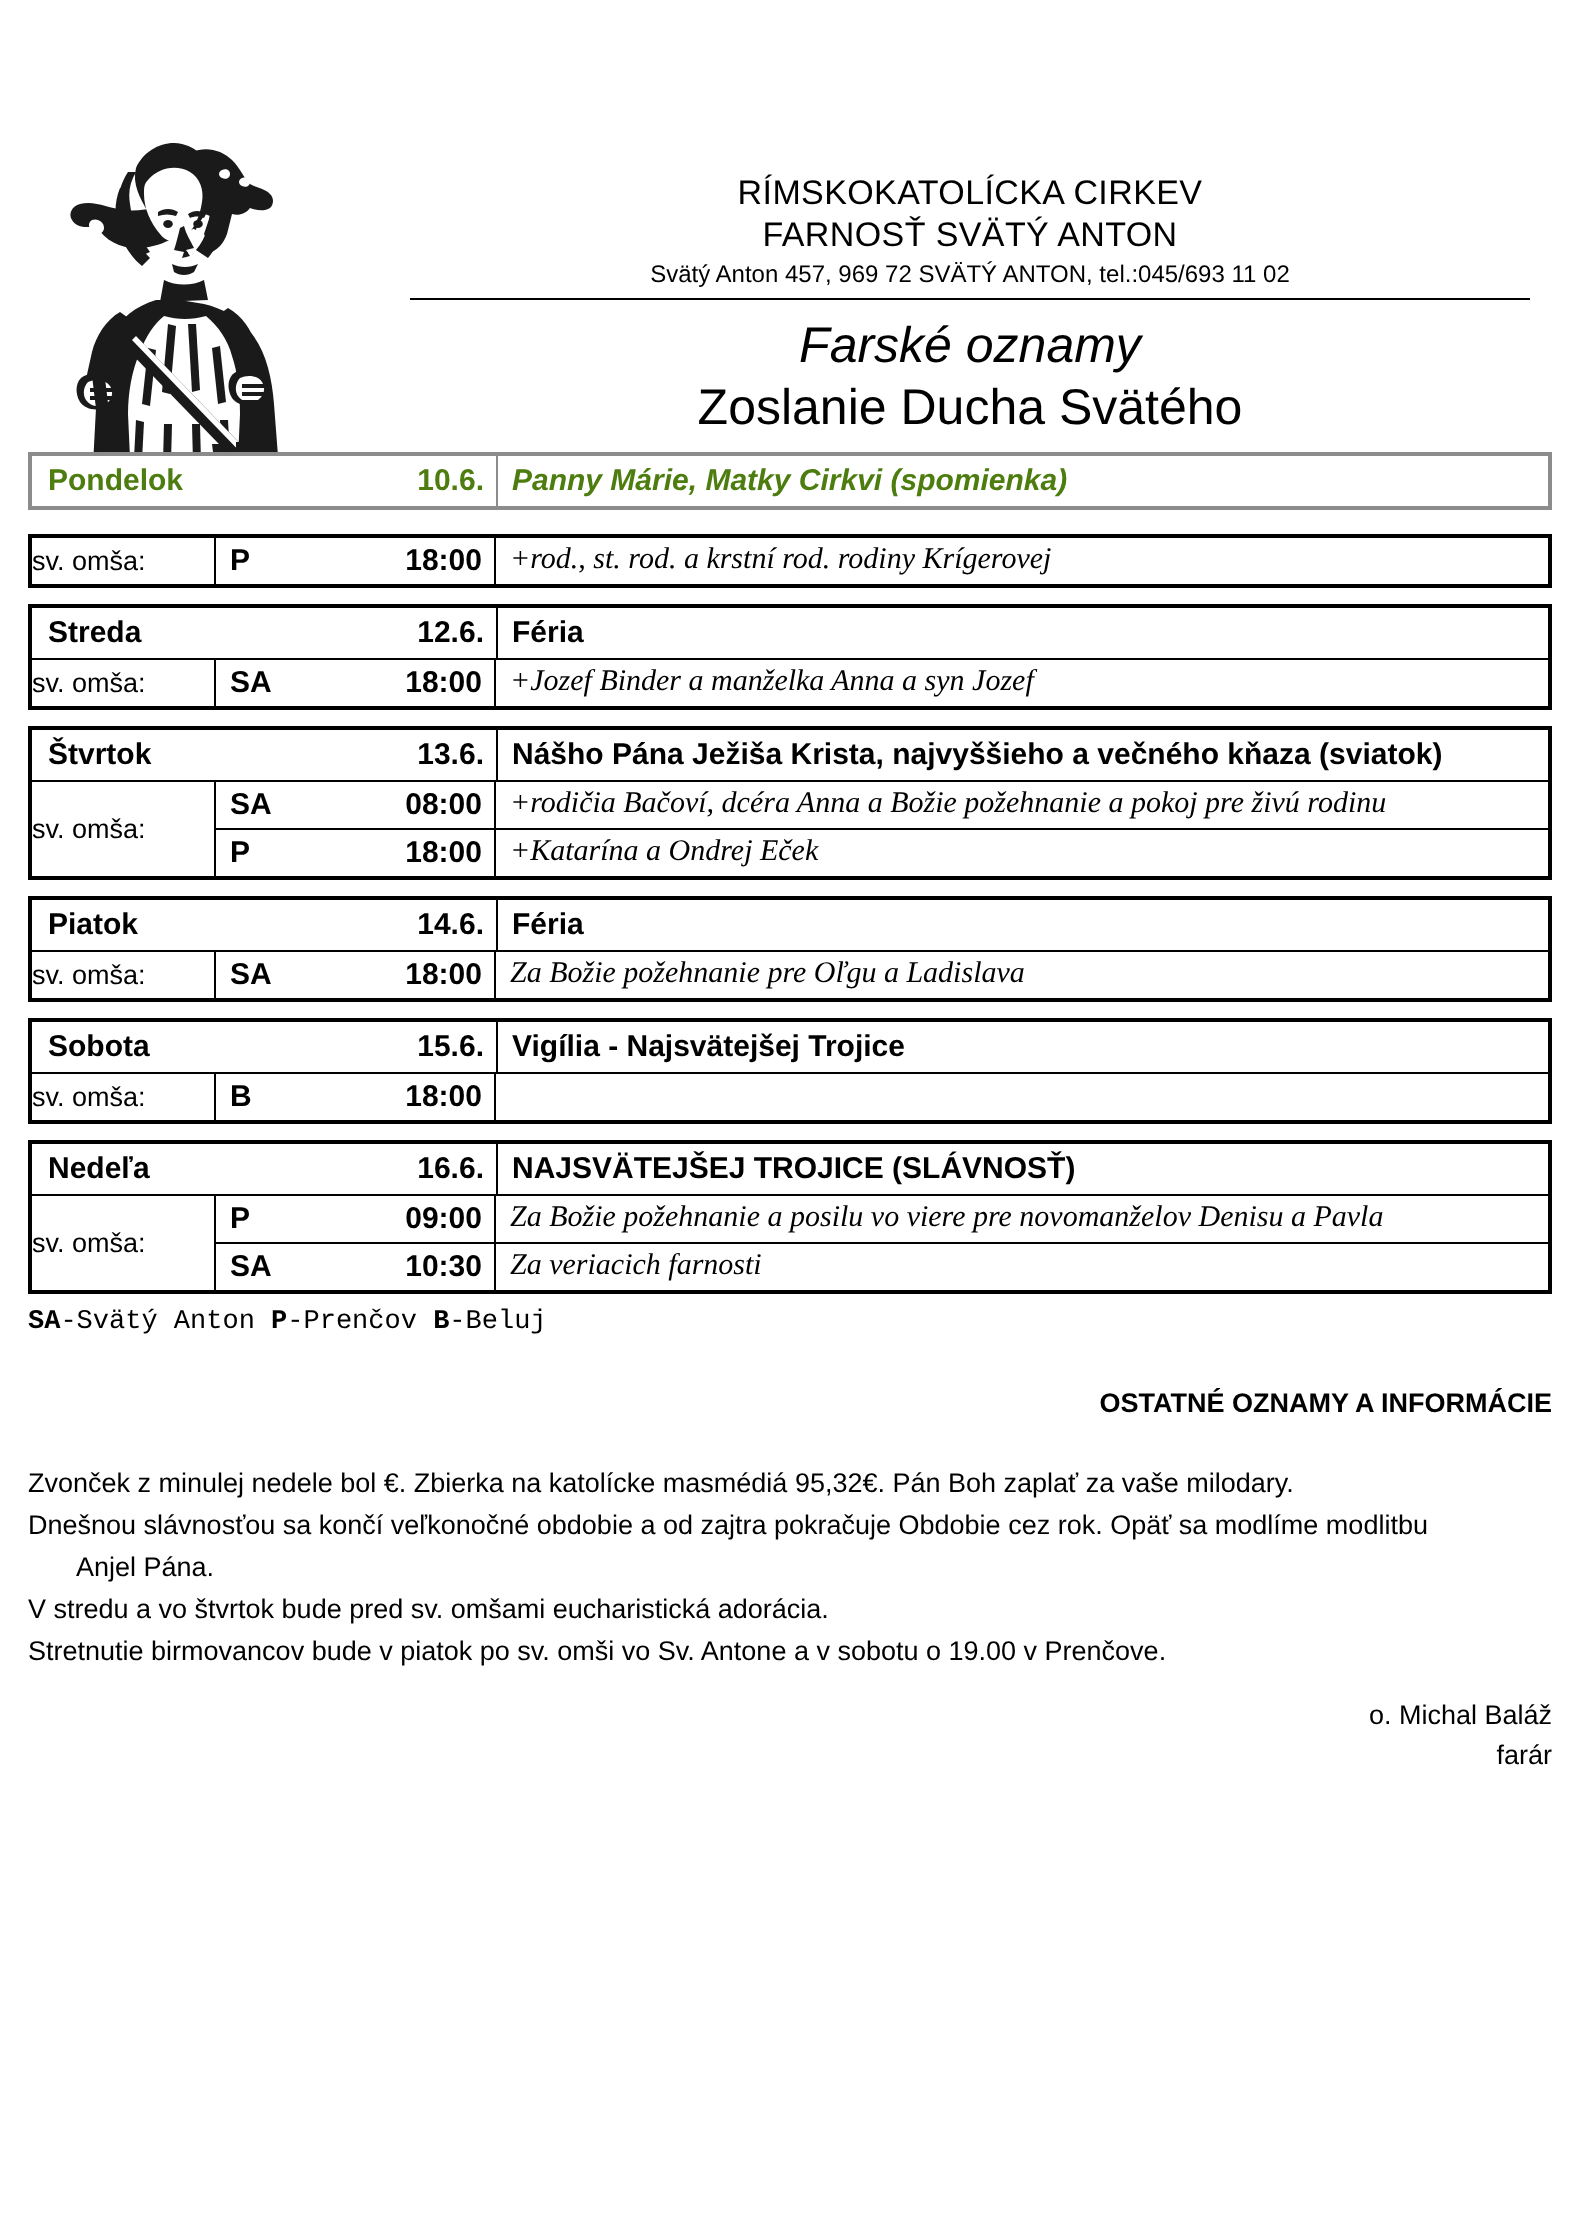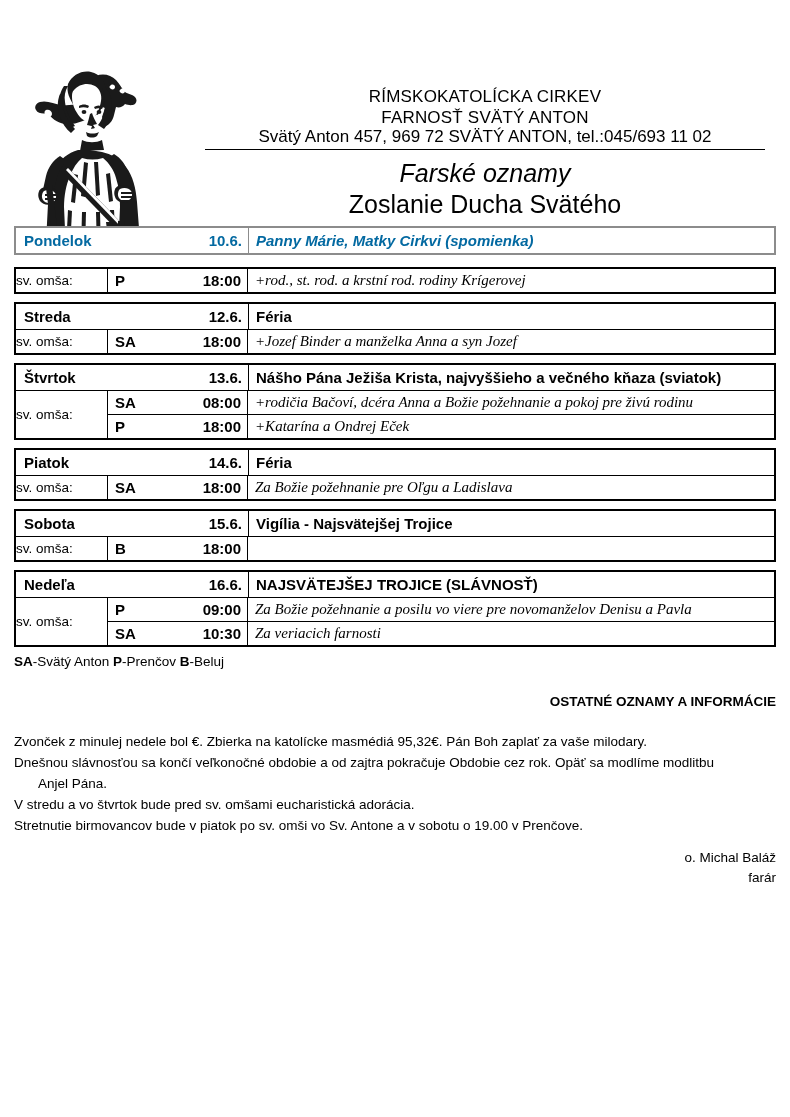--- a/index.html
+++ b/index.html
@@ -37,21 +37,21 @@
     top: 38px;
     width: 560px;
     text-align: center;
   }
   .org1, .org2 {
     font-size: 17px;
     line-height: 21px;
     letter-spacing: .2px;
   }
   .addr {
-    font-size: 17px;
+    font-size: 12px;
     line-height: 16px;
     margin-top: 1px;
   }
   .hrule {
     border: none;
     border-top: 1.6px solid #000;
     margin: 4px 0 0 0;
     width: 100%;
   }
   .title1 {
@@ -77,21 +77,21 @@
     top: 226px;
     width: 762px;
   }
   .day-block {
     border: 2px solid #000;
     margin-bottom: 8px;
     background: #fff;
   }
   .day-block.muted {
     border: 2px solid #8c8c8c;
-    color: #0369a1;
+    color: #4d7c0f;
     margin-bottom: 12px;
   }
   .drow {
     display: flex;
     align-items: stretch;
   }
   .drow + .drow { border-top: 1.5px solid #000; }
 
   
   .c-day {
@@ -183,21 +183,21 @@
   }
 
   
   .notes {
     position: absolute;
     left: 14px;
     top: 652px;
     width: 762px;
     font-size: 13.5px;
   }
-  .legend { line-height: 20px; }
+  .legend { line-height: 20px; font-family: Liberation Mono, monospace; }
   .legend b { font-weight: bold; }
   .notes-head {
     font-weight: bold;
     font-size: 13.5px;
     margin-top: 22px;
     margin-bottom: 22px;
     text-align: right;
   }
   .note-line {
     line-height: 21px;

